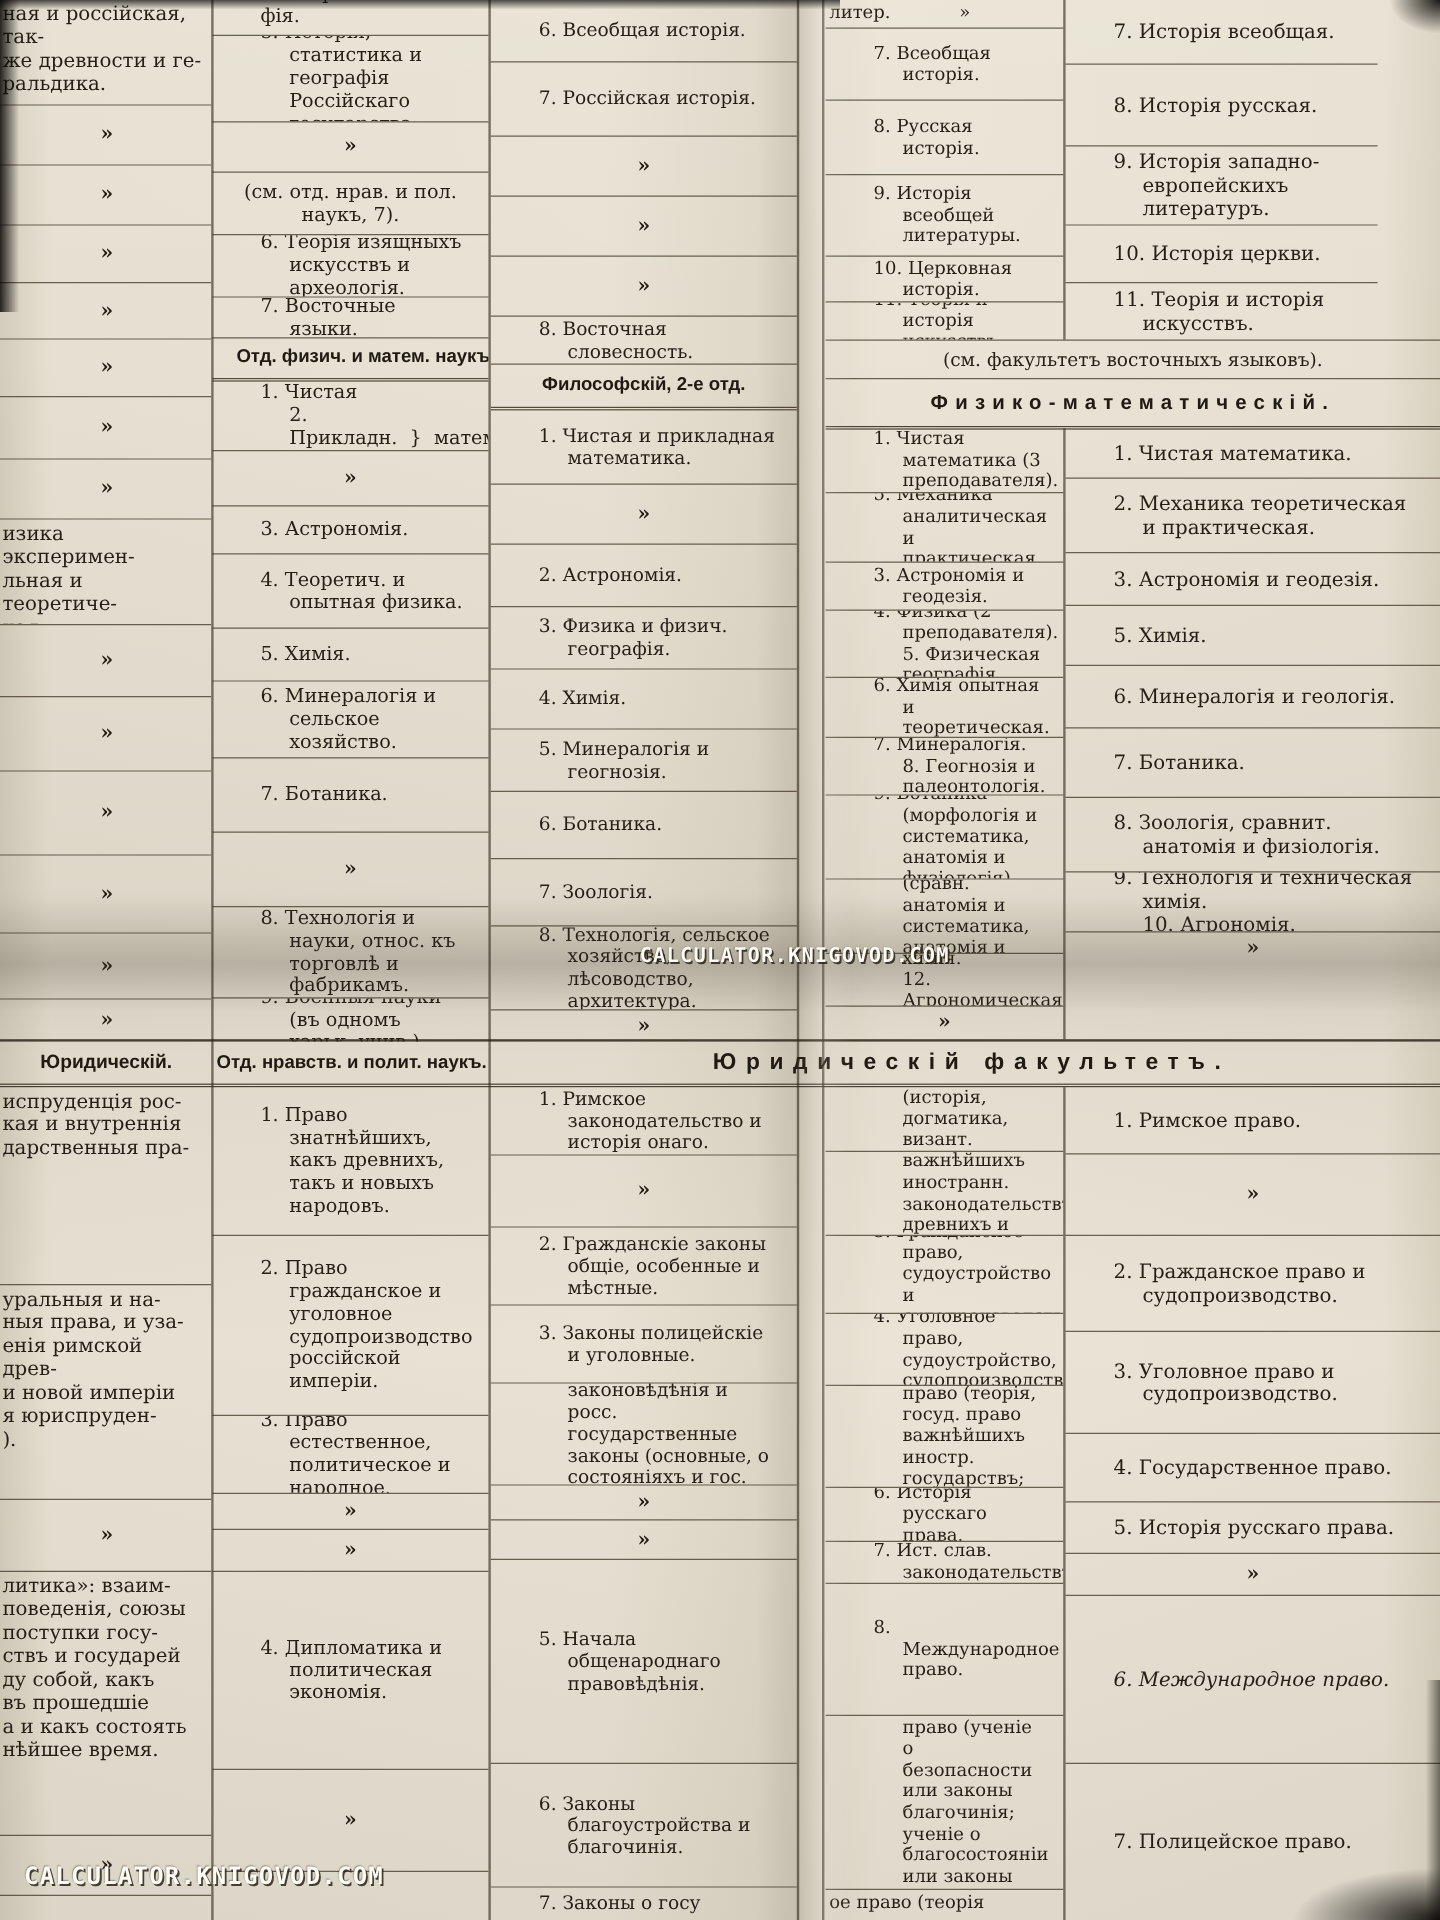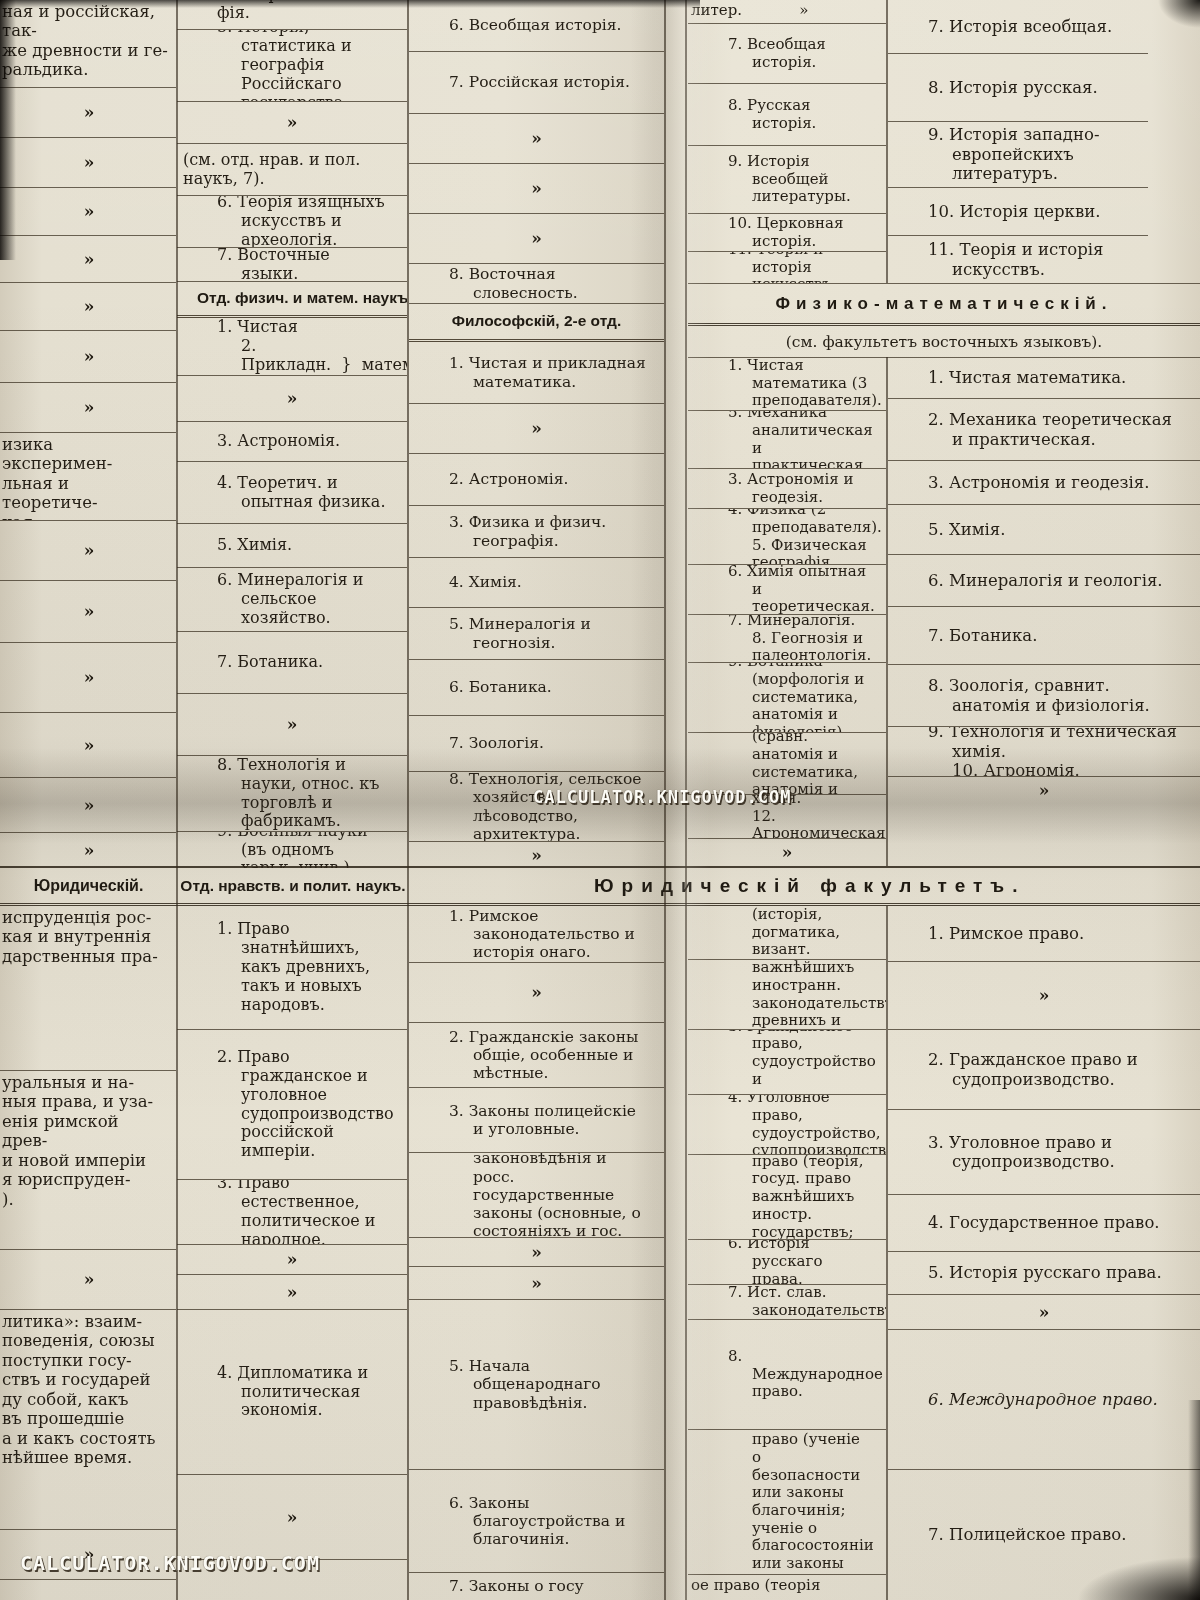--- a/index.html
+++ b/index.html
@@ -10,21 +10,21 @@
       linear-gradient(90deg, #d3ccbb 0%, #e5e0d1 3.5%, #e7e2d3 42%, #dcd6c6 54.5%, #e9e4d5 61%, #e6e1d2 96%, #d9d2c1 100%),
       #e4dfd0;}
   .col{position:absolute;box-sizing:border-box;}
   .cell{box-sizing:border-box;display:flex;flex-direction:column;justify-content:center;
     border-bottom:1px solid rgba(56,46,31,.72);overflow:hidden;}
   .cell.nb{border-bottom:none;}
   .cell.dbl{border-bottom:3px double rgba(56,46,31,.85);}
   .txt{white-space:pre-line;padding:2px 8px 2px 32px;text-indent:-24px;line-height:1.18;}
   .ditto{justify-content:center;}
   .ditto .txt{text-align:center;text-indent:0;padding:0;font-weight:bold;font-size:17px;}
-  .note .txt{text-indent:0;padding:2px 6px;}
+  .note .txt{text-align:center;text-indent:0;padding:2px 6px;}
   .hdr .txt{text-align:center;text-indent:0;padding:0 20px;white-space:nowrap;
     font-family:"Liberation Sans","DejaVu Sans",sans-serif;font-weight:700;font-size:15.5px;color:#1f1a12;}
   .frag{justify-content:flex-start;}
   .frag .txt{text-indent:0;padding-left:3px;}
   .fragcut{justify-content:flex-start;}
   .fragcut .txt{text-indent:0;padding-left:40px;margin-top:-17px;}
   #c1top,#c1bot{font-size:16.5px;}
   #c1top .txt,#c1bot .txt{padding-left:2px;text-indent:0;}
   #c2top,#c2bot{font-size:16px;}
   #c3top,#c3bot{font-size:15.5px;}
@@ -184,22 +184,22 @@
     </div>
   <div class="col" id="c5a" style="left:888px;top:0;width:260px;height:283px">
       <div class="cell txt" style="height: 54px;"><div class="txt">7. Исторія всеобщая.</div></div>
       <div class="cell txt" style="height: 68px;"><div class="txt">8. Исторія русская.</div></div>
       <div class="cell txt" style="height: 66px;"><div class="txt">9. Исторія западно-европейскихъ литературъ.</div></div>
       <div class="cell txt" style="height: 48px;"><div class="txt">10. Исторія церкви.</div></div>
       <div class="cell txt nb" style="height: 47px;"><div class="txt">11. Теорія и исторія искусствъ.</div></div>
     </div>
 
   <div id="spanblock">
+    <div id="span-note">(см. факультетъ восточныхъ языковъ).</div>
     <div id="span-hdr">Физико-математическій.</div>
-    <div id="span-note">(см. факультетъ восточныхъ языковъ).</div>
   </div>
 
   <div class="col" id="c4b" style="left:688px;top:357px;width:198px;height:509px">
       <div class="cell txt" style="height: 54px;"><div class="txt">1. Чистая математика (3 преподавателя).</div></div>
       <div class="cell txt" style="height: 58px;"><div class="txt">5. Механика аналитическая и практическая.</div></div>
       <div class="cell txt" style="height: 40px;"><div class="txt">3. Астрономія и геодезія.</div></div>
       <div class="cell txt" style="height: 56px;"><div class="txt">4. Физика (2 преподавателя).
 5. Физическая географія.</div></div>
       <div class="cell txt" style="height: 50px;"><div class="txt">6. Химія опытная и теоретическая.</div></div>
       <div class="cell txt" style="height: 48px;"><div class="txt">7. Минералогія.

